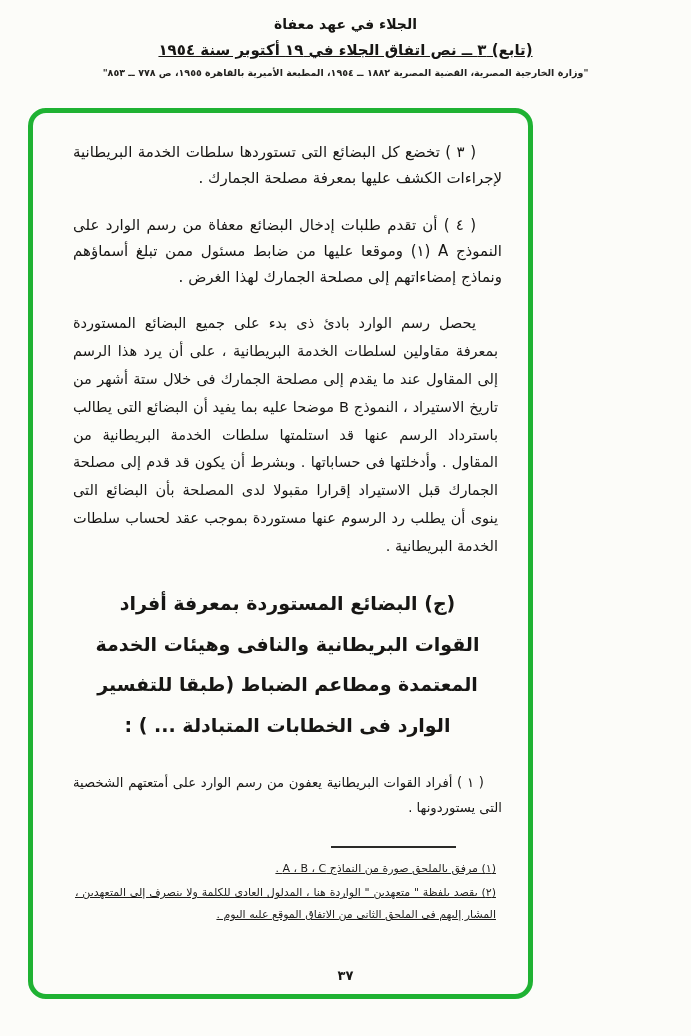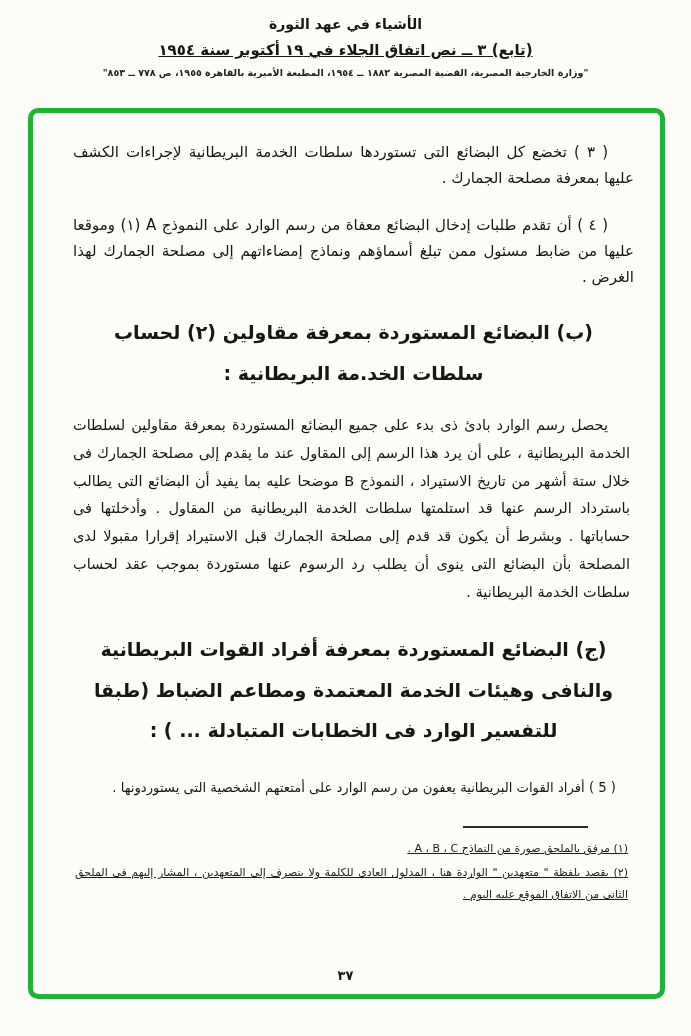--- a/index.html
+++ b/index.html
@@ -7,22 +7,22 @@
     width:691px;height:1036px;position:relative;
     background:#fcfcf9;color:#171614;
     font-family:"DejaVu Sans","Liberation Sans",sans-serif;
     direction:rtl;overflow:hidden;
   }
   .header{ text-align:center; padding-top:16px; }
   .title{ font-size:14px; font-weight:bold; letter-spacing:.2px; }
   .subtitle{ font-size:15px; font-weight:bold; margin-top:9px;text-decoration:underline; }
   .source{ font-size:9.5px; font-weight:bold; margin-top:8px; color:#23221f;}
   .frame{
-    position:absolute; left:28px; top:108px; width:637px; height:891px;
-    border:5px solid #1fb233; border-radius:10px; box-sizing:border-box;
+    position:absolute; left:28px; top:108px; width:505px; height:891px;
+    border:5px solid #1fb233; border-radius:18px; box-sizing:border-box;
     padding:24px 26px 0 40px; overflow:hidden; background:transparent;
   }
   .para{ font-size:15px; line-height:1.75; text-align:justify; text-indent:26px; margin:0 0 20px 0;}
   .para.first{ margin-top:2px; }
   .sec-heading{
     font-size:19px; font-weight:bold; text-align:center; line-height:2.15;
     width:93%; margin:22px auto 18px auto;
   }
   .sec-body{ font-size:14.5px; line-height:1.92; text-align:justify; text-indent:22px; margin:0 4px 6px 0;}
   .sub-item{ font-size:13.2px; line-height:1.9; text-align:justify; text-indent:18px; margin:24px 0 0 0;}
@@ -30,34 +30,33 @@
   .footnote{ font-size:11px; line-height:2.0; text-align:justify; margin:2px 6px 0 2px; color:#1d1c1a;text-decoration:underline;}
   .page-number{
     position:absolute; top:968px; left:0; width:100%;
     text-align:center; font-size:13px; font-weight:bold;
   }
 </style>
 </head>
 <body style="background: rgb(252, 252, 249); color: rgb(23, 22, 20);">
 
 <div class="header">
-  <div class="title">الأشياء في عهد الثورة</div>
+  <div class="title">الجلاء في عهد معفاة</div>
   <div class="subtitle">(تابع) ٣ ــ نص اتفاق الجلاء في ١٩ أكتوبر سنة ١٩٥٤</div>
   <div class="source">"وزارة الخارجية المصرية، القضية المصرية ١٨٨٢ ــ ١٩٥٤، المطبعة الأميرية بالقاهرة ١٩٥٥، ص ٧٧٨ ــ ٨٥٣"</div>
 </div>
 
 <div class="frame" style="border-color: rgb(31, 178, 51);">
   <p class="para first">( ٣ ) تخضع كل البضائع التى تستوردها سلطات الخدمة البريطانية لإجراءات الكشف عليها بمعرفة مصلحة الجمارك .</p>
   <p class="para">( ٤ ) أن تقدم طلبات إدخال البضائع معفاة من رسم الوارد على النموذج A (١) وموقعا عليها من ضابط مسئول ممن تبلغ أسماؤهم ونماذج إمضاءاتهم إلى مصلحة الجمارك لهذا الغرض .</p>
 
-  <div class="sec-heading">(ب) البضائع المستوردة بمعرفة مقاولين (٢) لحساب سلطات الخد.مة البريطانية :</div>
   <p class="sec-body">يحصل رسم الوارد بادئ ذى بدء على جميع البضائع المستوردة بمعرفة مقاولين لسلطات الخدمة البريطانية ، على أن يرد هذا الرسم إلى المقاول عند ما يقدم إلى مصلحة الجمارك فى خلال ستة أشهر من تاريخ الاستيراد ، النموذج B موضحا عليه بما يفيد أن البضائع التى يطالب باسترداد الرسم عنها قد استلمتها سلطات الخدمة البريطانية من المقاول . وأدخلتها فى حساباتها . وبشرط أن يكون قد قدم إلى مصلحة الجمارك قبل الاستيراد إقرارا مقبولا لدى المصلحة بأن البضائع التى ينوى أن يطلب رد الرسوم عنها مستوردة بموجب عقد لحساب سلطات الخدمة البريطانية .</p>
 
   <div class="sec-heading">(ج) البضائع المستوردة بمعرفة أفراد القوات البريطانية والنافى وهيئات الخدمة المعتمدة ومطاعم الضباط (طبقا للتفسير الوارد فى الخطابات المتبادلة ... ) :</div>
 
-  <p class="sub-item">( 5 ) أفراد القوات البريطانية يعفون من رسم الوارد على أمتعتهم الشخصية التى يستوردونها .</p>
+  <p class="sub-item">( ١ ) أفراد القوات البريطانية يعفون من رسم الوارد على أمتعتهم الشخصية التى يستوردونها .</p>
 
   <div class="fn-rule"></div>
   <p class="footnote">(١) مرفق بالملحق صورة من النماذج A ، B ، C .</p>
   <p class="footnote">(٢) يقصد بلفظة " متعهدين " الواردة هنا ، المدلول العادى للكلمة ولا ينصرف إلى المتعهدين ، المشار إليهم فى الملحق الثانى من الاتفاق الموقع عليه اليوم .</p>
 </div>
 
 <div class="page-number">٣٧</div>
 
 </body></html>

